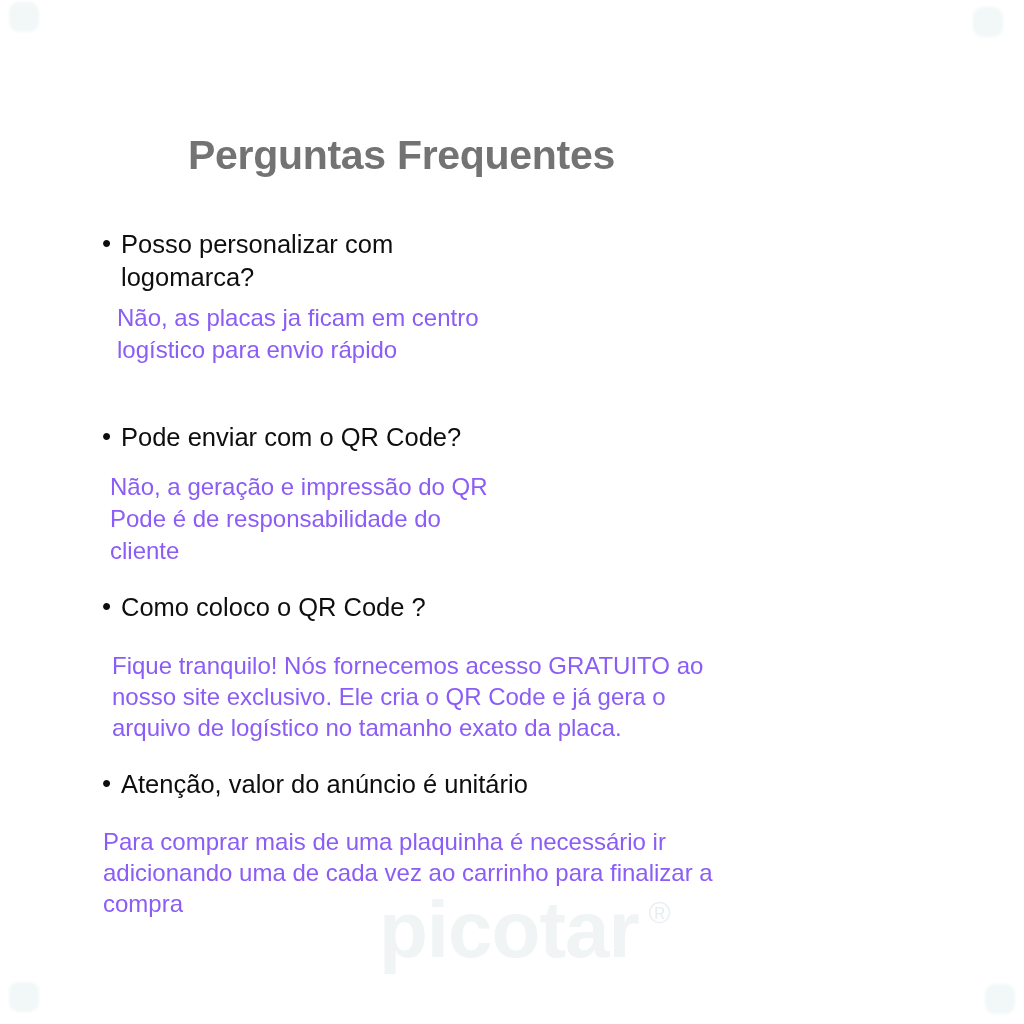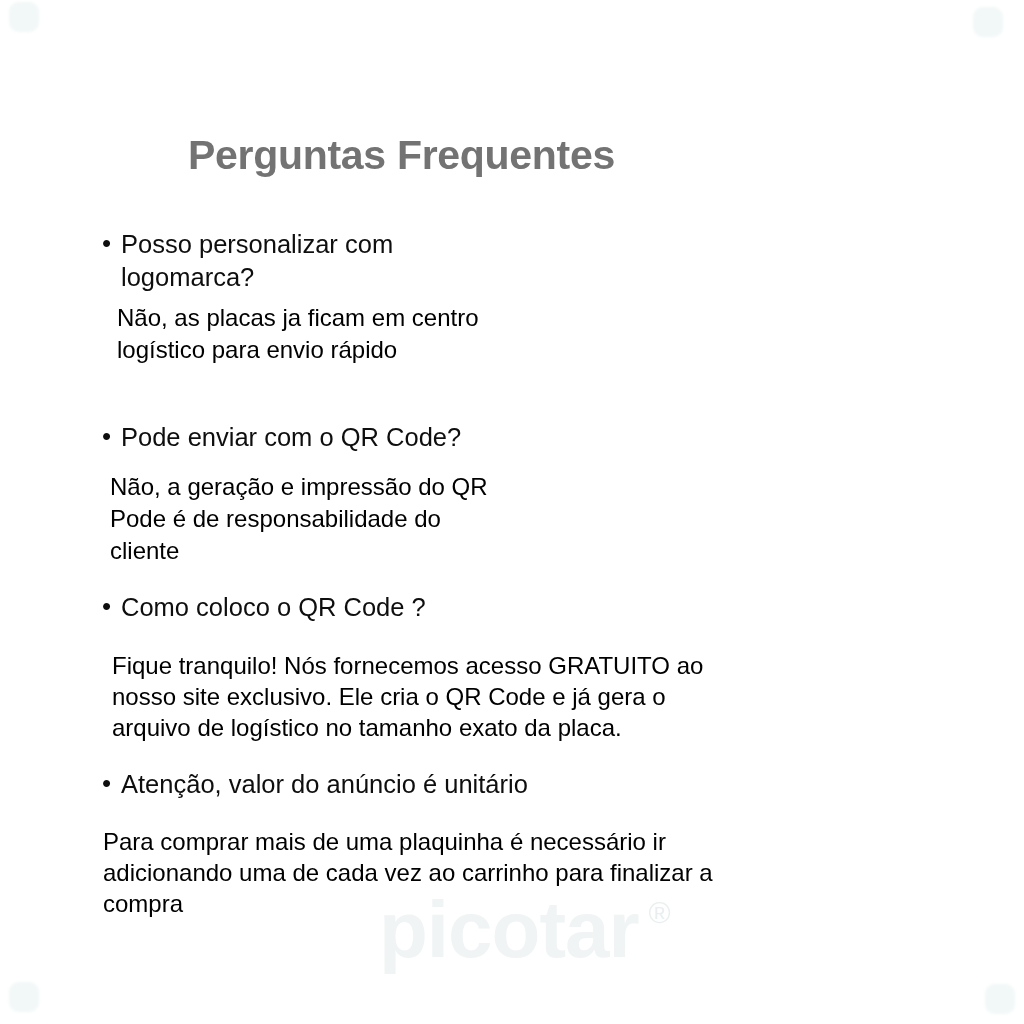--- a/index.html
+++ b/index.html
@@ -54,21 +54,21 @@
   }
   .q1 { left: 121px; top: 228px; }
   .q2 { left: 121px; top: 421px; }
   .q3 { left: 121px; top: 591px; }
   .q4 { left: 121px; top: 768px; }
 
   .answer {
     position: absolute;
     font-size: 24px;
     line-height: 32px;
-    color: #000000;
+    color: #8b5cf6;
   }
   .answer .line { white-space: nowrap; }
   .a1 { left: 117px; top: 302px; }
   .a2 { left: 110px; top: 471px; }
   .a3 { left: 112px; top: 650px; line-height: 31px; }
   .a4 { left: 103px; top: 826px; line-height: 31px; }
 
   .watermark {
     position: absolute;
     left: 368px;

